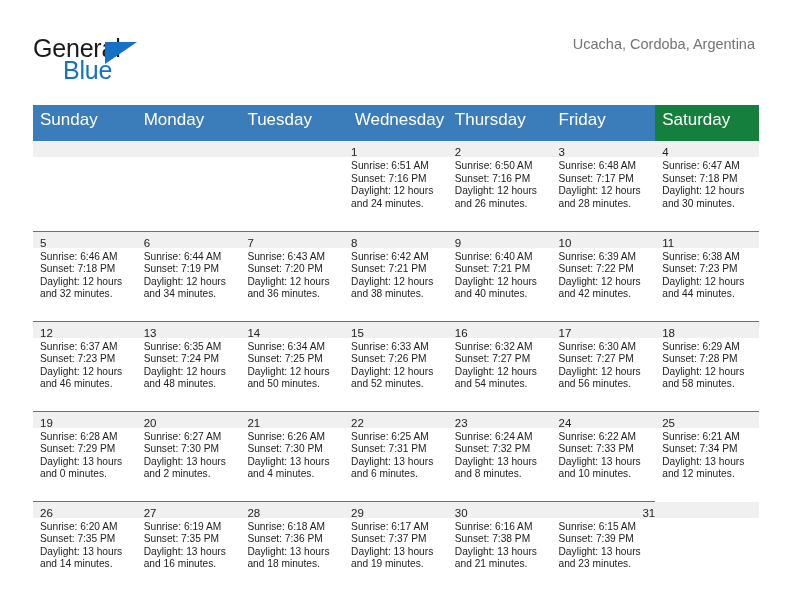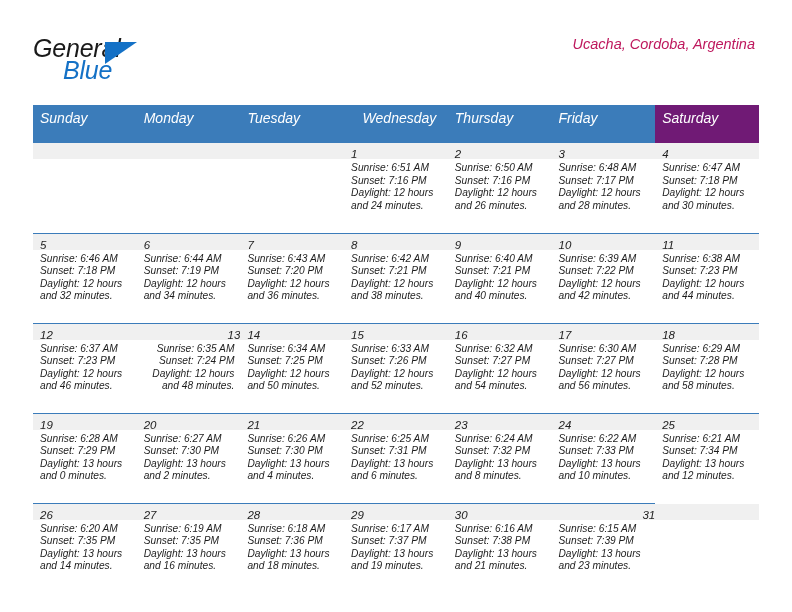--- a/index.html
+++ b/index.html
@@ -12,21 +12,20 @@
     height: 612px;
     font-family: "Liberation Sans", sans-serif;
     color: #000000;
     overflow: hidden;
   }
   .page {
     position: relative;
     width: 792px;
     height: 612px;
     box-sizing: border-box;
-    font-style: italic;
   }
 
   
   .header {
     position: absolute;
     left: 0;
     top: 0;
     width: 792px;
     height: 104px;
   }
@@ -72,44 +71,44 @@
     text-align: right;
   }
   .cal-title {
     font-size: 26px;
     color: #2b2b2b;
     line-height: 34px;
     white-space: nowrap;
   }
   .cal-subtitle {
     font-size: 14.5px;
-    color: #be185d;
+    color: #737373;
     line-height: 22px;
     margin-top: 3px;
     white-space: nowrap;
   }
 
   
   .calendar {
     position: absolute;
     left: 33px;
     top: 105px;
     width: 726px;
     border-collapse: collapse;
     table-layout: fixed;
   }
   .calendar col { width: 103.71px; }
 
   thead th {
     background: #3b7cba;
     color: #ffffff;
-    font-size: 14px;
+    font-size: 17px;
     font-weight: normal;
     text-align: left;
-    padding: 5px 0 17px 7px;
+    padding: 5px 0 11px 7px;
     height: 19px;
     box-sizing: border-box;
     border: none;
   }
 
   tbody td {
     vertical-align: top;
     padding: 0;
     border: none;
     border-top: 1.6px solid #3b7cba;
@@ -180,21 +179,21 @@
         <col>
     </colgroup>
     <thead>
       <tr id="weekday-row">
         <th style="background: rgb(59, 124, 186);">Sunday</th>
         <th style="background: rgb(59, 124, 186);">Monday</th>
         <th style="background: rgb(59, 124, 186);">Tuesday</th>
         <th style="background: rgb(59, 124, 186); text-align: center;">Wednesday</th>
         <th style="background: rgb(59, 124, 186);">Thursday</th>
         <th style="background: rgb(59, 124, 186);">Friday</th>
-        <th style="background: #701a75;">Saturday</th>
+        <th style="background: #15803d;">Saturday</th>
       </tr>
     </thead>
     <tbody id="calendar-body">
         <tr>
           <td class="empty">
             <div class="cell-inner">
               <div class="daynum-strip" style="background: rgb(240, 240, 240);"><span class="daynum"></span></div>
             </div>
           </td>
           <td class="empty">
@@ -336,21 +335,21 @@
             <div class="cell-inner">
               <div class="daynum-strip" style="background: rgb(240, 240, 240);"><span class="daynum">12</span></div>
               <div class="cell-lines">
                 <div class="cell-line">Sunrise: 6:37 AM</div>
                 <div class="cell-line">Sunset: 7:23 PM</div>
                 <div class="cell-line">Daylight: 12 hours</div>
                 <div class="cell-line">and 46 minutes.</div>
               </div>
             </div>
           </td>
-          <td style="border-top-color: rgb(59, 124, 186); text-align: right;">
+          <td style="border-top-color: rgb(59, 124, 186);">
             <div class="cell-inner">
               <div class="daynum-strip" style="background: rgb(240, 240, 240);"><span class="daynum">13</span></div>
               <div class="cell-lines">
                 <div class="cell-line">Sunrise: 6:35 AM</div>
                 <div class="cell-line">Sunset: 7:24 PM</div>
                 <div class="cell-line">Daylight: 12 hours</div>
                 <div class="cell-line">and 48 minutes.</div>
               </div>
             </div>
           </td>

